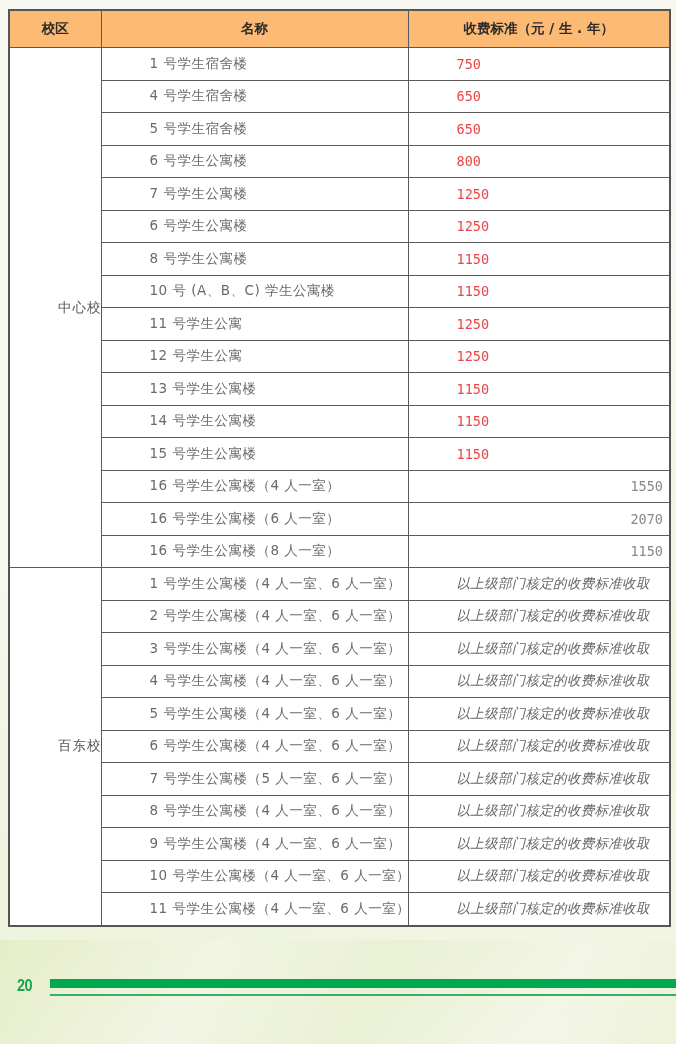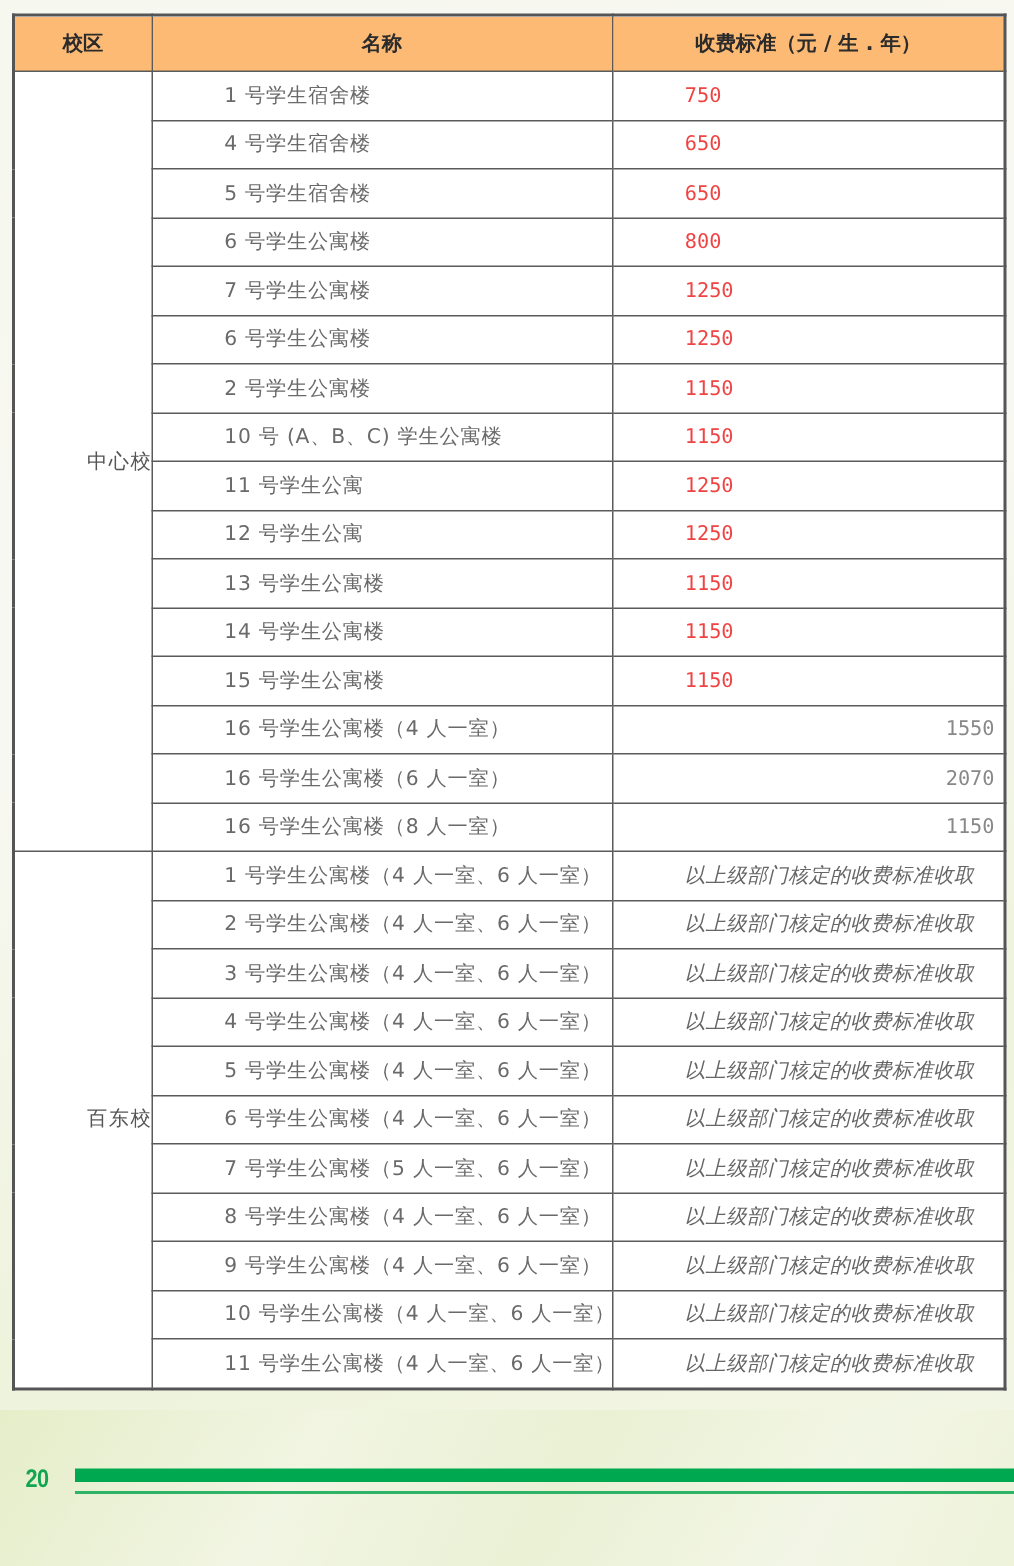--- a/index.html
+++ b/index.html
@@ -99,21 +99,21 @@
       </tr>
       <tr>
         <td class="name">7 号学生公寓楼</td>
         <td class="fee-val">1250</td>
       </tr>
       <tr>
         <td class="name">6 号学生公寓楼</td>
         <td class="fee-val">1250</td>
       </tr>
       <tr>
-        <td class="name">2 号学生公寓楼</td>
+        <td class="name">8 号学生公寓楼</td>
         <td class="fee-val">1150</td>
       </tr>
       <tr>
         <td class="name">10 号 (A、B、C) 学生公寓楼</td>
         <td class="fee-val">1150</td>
       </tr>
       <tr>
         <td class="name">11 号学生公寓</td>
         <td class="fee-val">1250</td>
       </tr>

